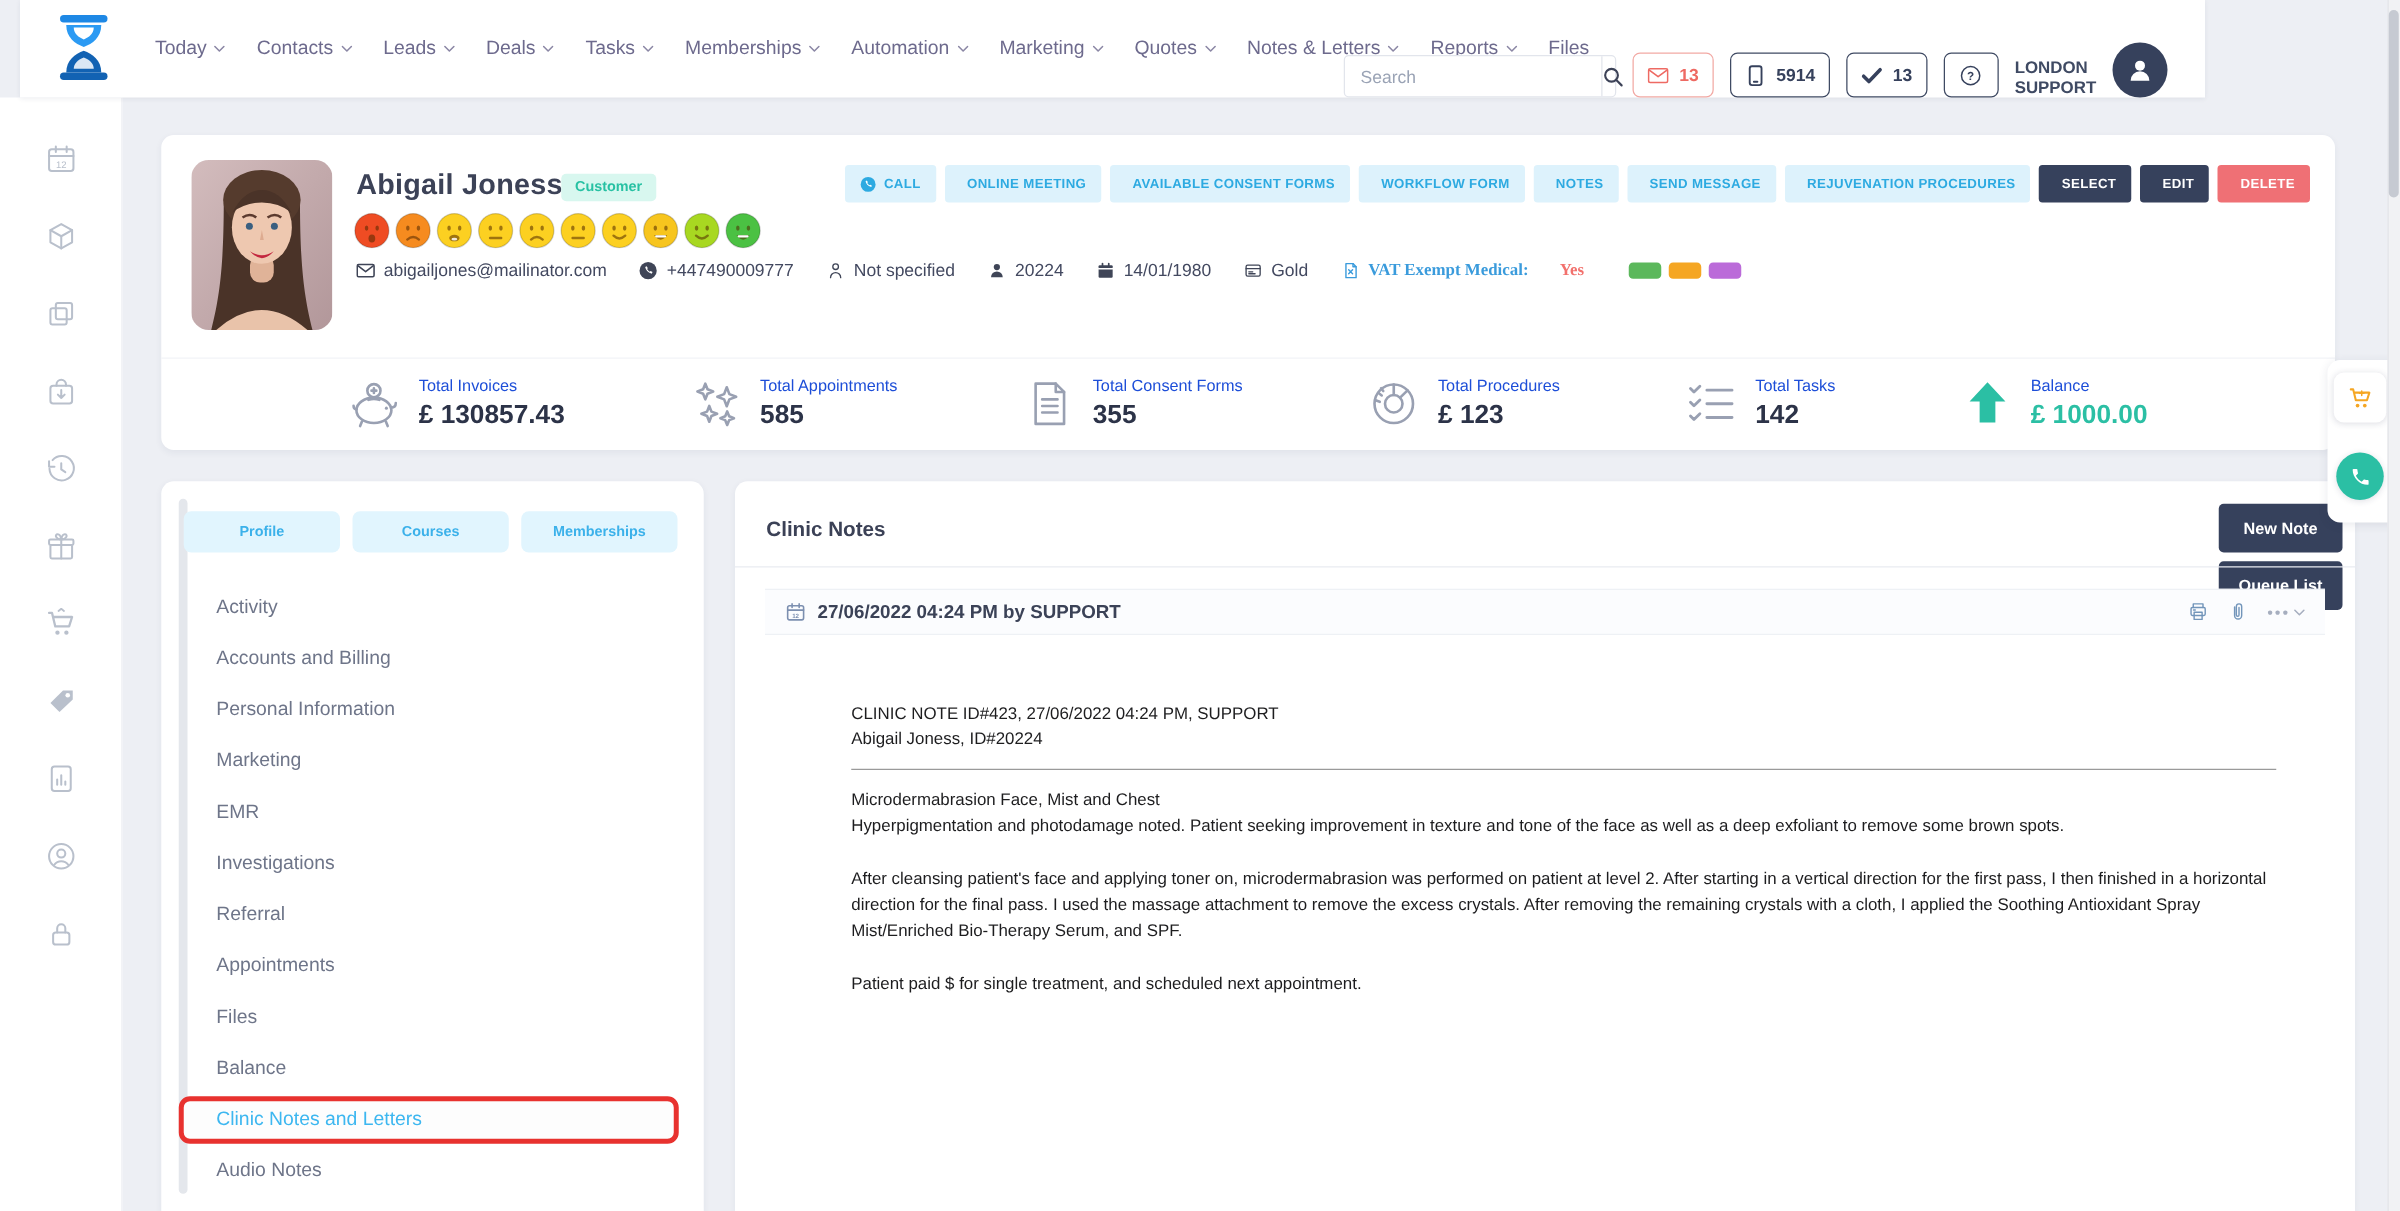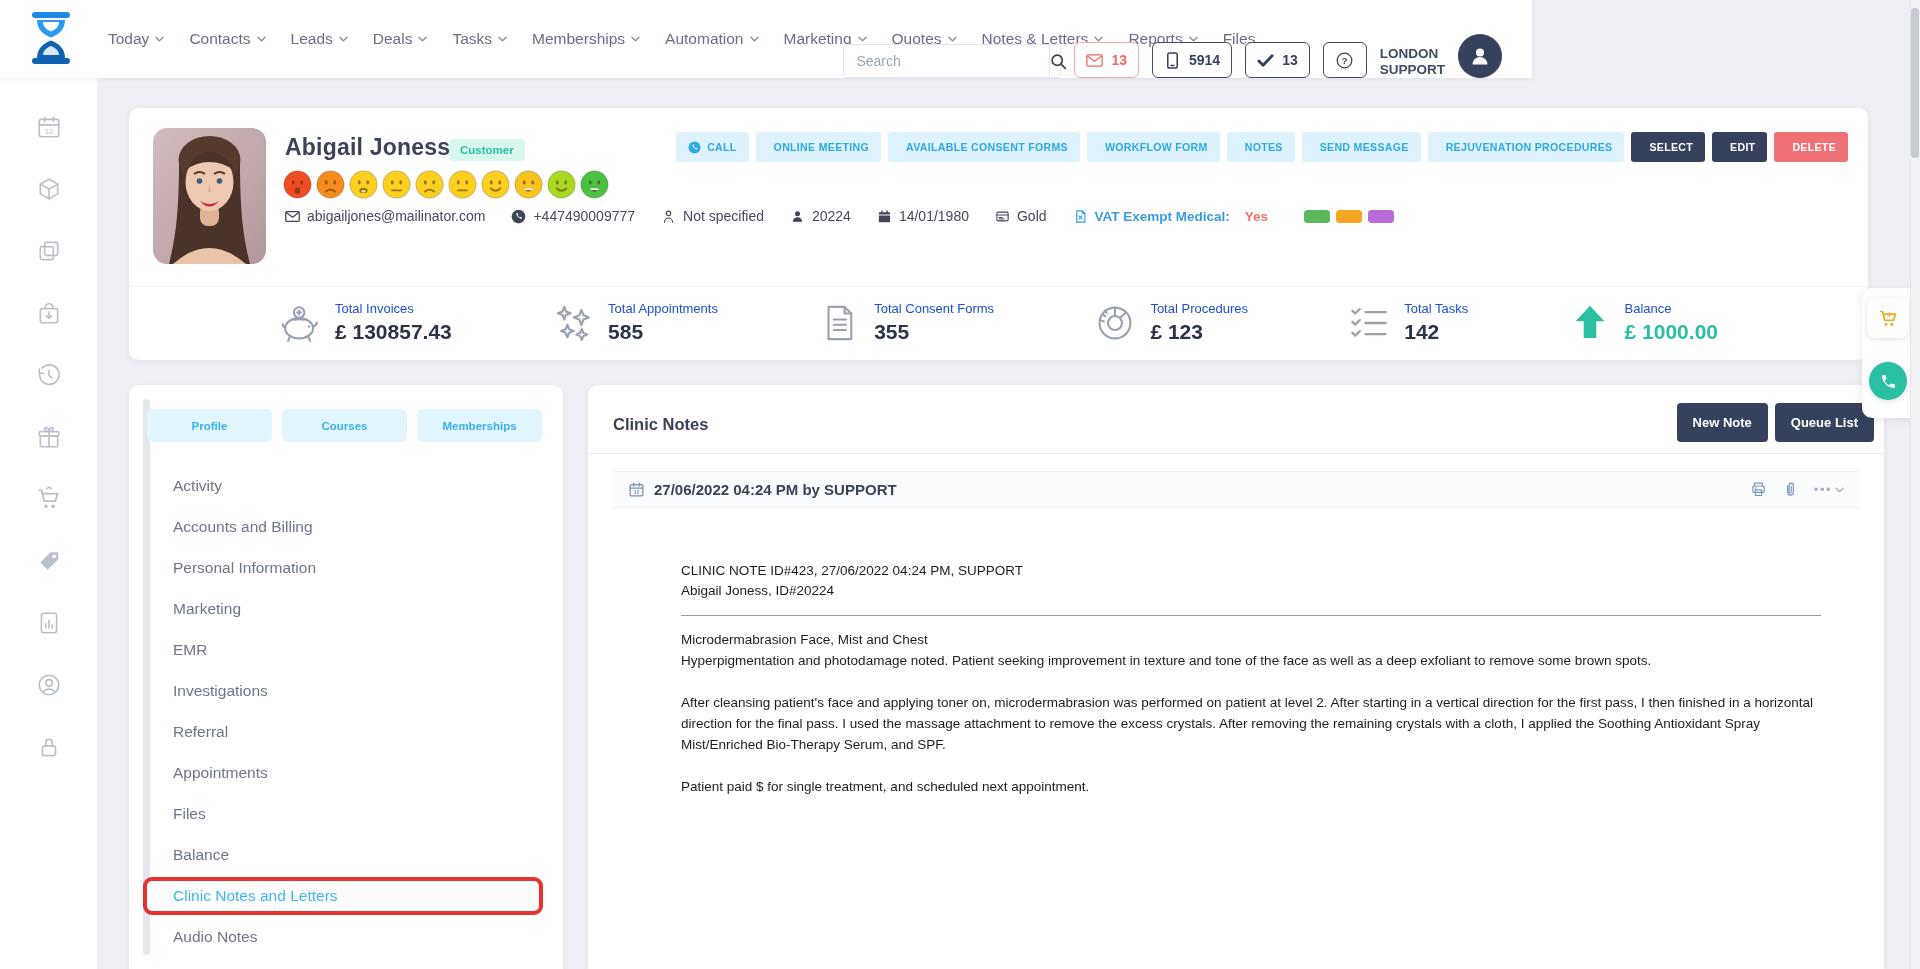--- a/index.html
+++ b/index.html
@@ -1,20 +1,20 @@
 <!DOCTYPE html>
 <html><head>
 <meta charset="utf-8">
 <style>
   * { margin:0; padding:0; box-sizing:border-box; }
   html,body { width:1920px; height:969px; overflow:hidden; background:#edeff4;
     font-family:"Liberation Sans", sans-serif; color:#3c4257; position:relative; }
 
   
-  .topbar { position:absolute; left:0; top:0; width:1532px; height:78px; background:#fff;
+  .topbar { position:absolute; left:16px; top:0; width:1748px; height:78px; background:#fff;
     box-shadow:0 1px 4px rgba(30,40,70,.07); z-index:30; }
   .logo { position:absolute; left:26px; top:10px; width:50px; height:58px; }
   .nav { position:absolute; left:108px; top:0; height:78px; display:flex; align-items:center; gap:25px; }
   .nav-item { display:flex; align-items:center; gap:6px; font-size:15.5px; color:#6d6a8d; cursor:pointer; white-space:nowrap; }
   .chev { color:#8b87a5; display:inline-flex; }
   .chev svg { width:9px; height:6px; }
   .top-right { position:absolute; right:30px; top:0; height:78px; display:flex; align-items:flex-end; gap:13px; }
   .searchbox { width:218px; height:34px; border:1px solid #e2e5ec; border-radius:4px; display:flex; align-items:center; background:#fff; }
   .searchbox input { flex:1; border:none; outline:none; padding:0 12px; font-size:14px; color:#3c4257;
     font-family:"Liberation Sans",sans-serif; }
@@ -42,23 +42,23 @@
   .photo { position:absolute; left:24px; top:20px; width:113px; height:136px; border-radius:14px; overflow:hidden; }
   .pname { position:absolute; left:156px; top:26px; font-size:23px; font-weight:600; color:#3c4257; letter-spacing:.2px; }
   .ptype { position:absolute; left:320px; top:31px; background:#d8f7ef; color:#27c1a3; font-size:11.5px; font-weight:bold;
     padding:5px 11px; border-radius:4px; }
   .faces { position:absolute; left:154px; top:62px; display:flex; gap:4px; }
   .face { width:29px; height:29px; cursor:pointer; display:inline-flex; }
   .face svg { width:29px; height:29px; }
   .contact-row { position:absolute; left:156px; top:100px; display:flex; align-items:center; gap:26px; }
   .c-item { display:flex; align-items:center; gap:7px; font-size:14px; color:#434960; }
   .c-item svg { width:15px; height:15px; color:#3f4557; }
-  .vat { display:flex; gap:7px; font-size:13.5px; font-weight:bold; color:#3a9bdc; }
+  .vat { display:flex; align-items:center; gap:7px; font-size:13.5px; font-weight:bold; color:#3a9bdc;font-family:Liberation Serif, serif; }
   .vat svg { width:15px; height:15px; }
-  .vat .vat-yes { color:#f2716d; margin-left:8px; }
+  .vat .vat-yes { color:#f2716d; margin-left:18px; }
   .tags { display:flex; gap:6px; margin-left:10px; }
   .tag { width:26px; height:13px; border-radius:3.5px; display:inline-block; }
 
   .actions { position:absolute; right:20px; top:24px; display:flex; gap:7px; }
   .abtn { height:30px; padding:0 12px; border:none; border-radius:3px; font-size:10.6px; font-weight:bold;
     letter-spacing:.3px; cursor:pointer; display:flex; align-items:center; gap:6px;
     font-family:"Liberation Sans",sans-serif; white-space:nowrap; }
   .abtn.m-light { background:#ddf2fc; color:#2daae1; }
   .abtn.m-dark { background:#36415c; color:#fff; }
   .abtn.m-danger { background:#ef7075; color:#fff; }
@@ -80,21 +80,21 @@
   .tab { width:125px; height:33px; background:#e1f5fe; color:#3bb1ea; font-size:11.5px; font-weight:bold;
     border:none; border-radius:6px; cursor:pointer; font-family:"Liberation Sans",sans-serif; }
   .side-menu { position:absolute; left:0; right:0; top:80px; }
   .side-item { height:41px; display:flex; align-items:center; padding-left:44px; font-size:15.5px; color:#6e7589; cursor:pointer; }
   .side-item.m-annotated { height:38px; margin:2px 20px 1px 14px; padding-left:26px; border:4px solid #e8322f;
     border-radius:9px; color:#3db7f0; background:#fdfdfd; }
 
   
   .notes-card { left:588px; top:385px; width:1296px; height:584px; border-radius:10px 10px 0 0; overflow:hidden; }
   .notes-title { position:absolute; left:25px; top:30px; font-size:16.5px; font-weight:bold; color:#3b4156; }
-  .notes-actions { position:absolute; right:10px; top:18px; display:flex; gap:7px; }
+  .notes-actions { position:absolute; right:10px; top:18px; display:flex; gap:7px;flex-direction:column; }
   .nbtn { height:39px; padding:0 16px; background:#36415c; color:#fff; border:none; border-radius:4px;
     font-size:13px; font-weight:bold; cursor:pointer; font-family:"Liberation Sans",sans-serif; }
   .notes-div { position:absolute; left:0; right:0; top:68px; border-top:1px solid #e9ecf1; }
   .note-head { position:absolute; left:24px; right:24px; top:86px; height:37px; background:#fbfcfe;
     border-top:1px solid #eef1f5; border-bottom:1px solid #eef1f5; display:flex; align-items:center;
     justify-content:space-between; padding:0 16px; }
   .nh-left { display:flex; align-items:center; gap:9px; font-size:15px; font-weight:600; color:#3b4257; }
   .nh-left svg { width:17px; height:17px; color:#7c8fb0; }
   .nh-right { display:flex; align-items:center; gap:15px; }
   .nh-ic { color:#7295ba; cursor:pointer; display:inline-flex; }

